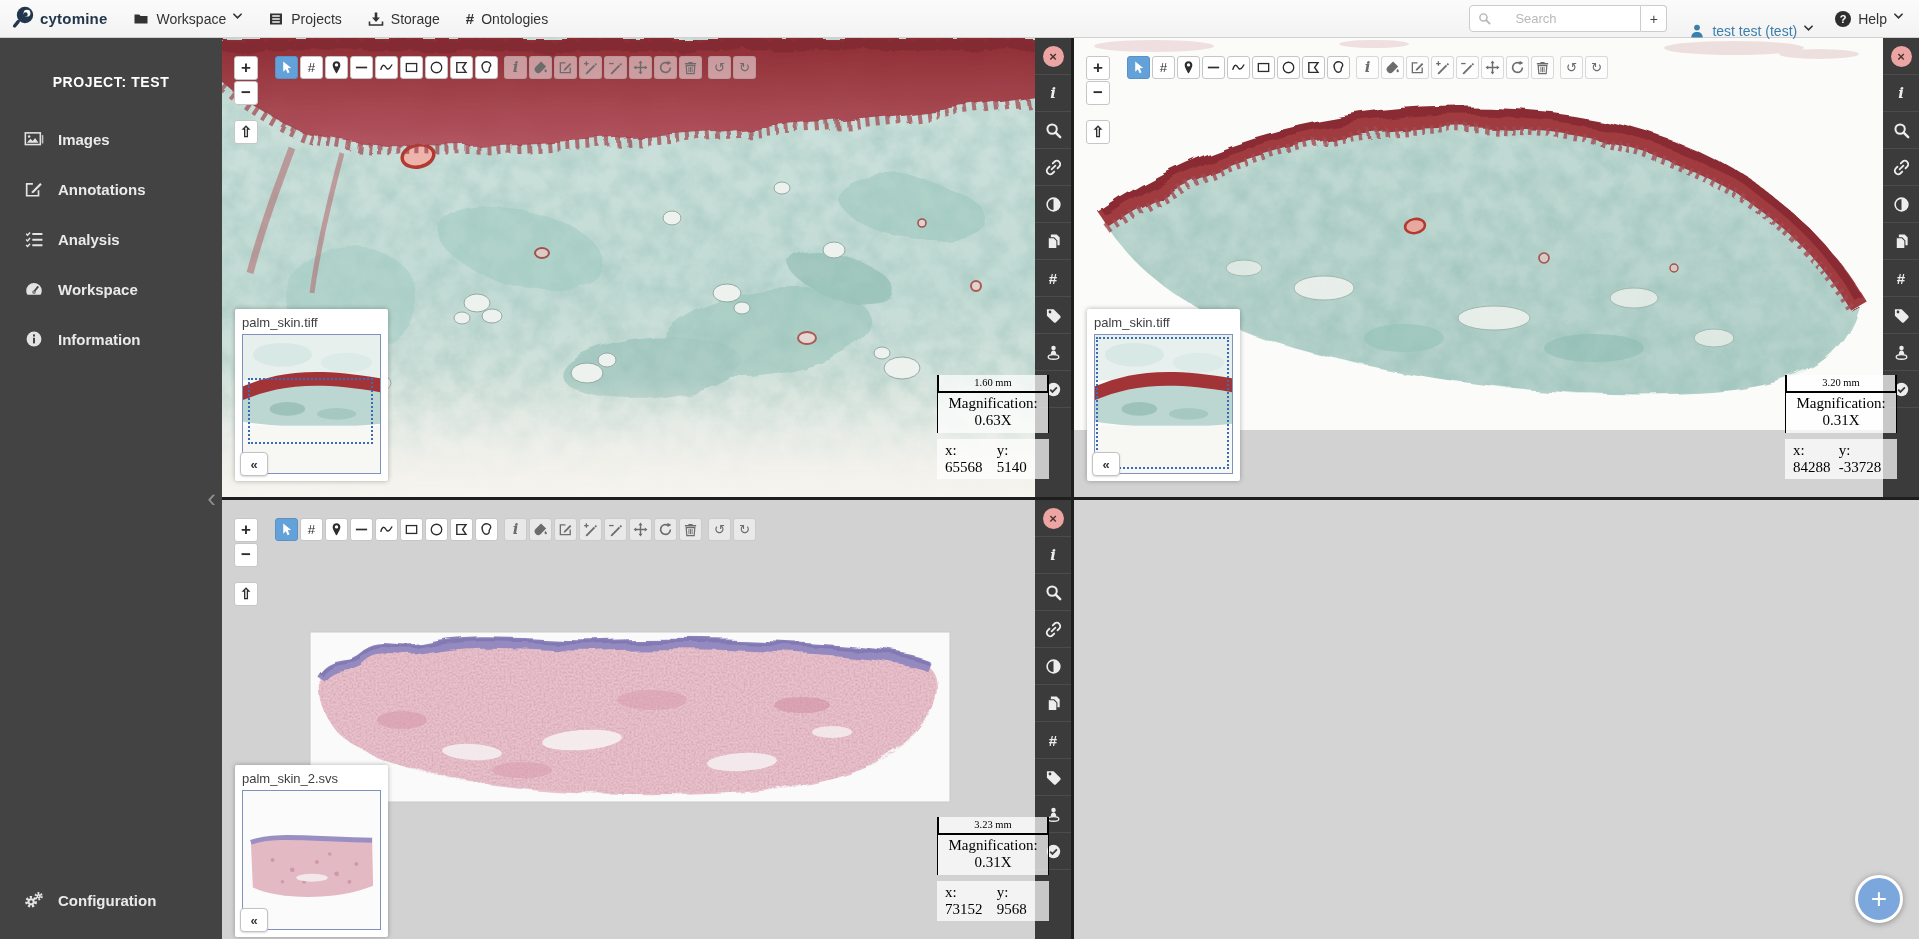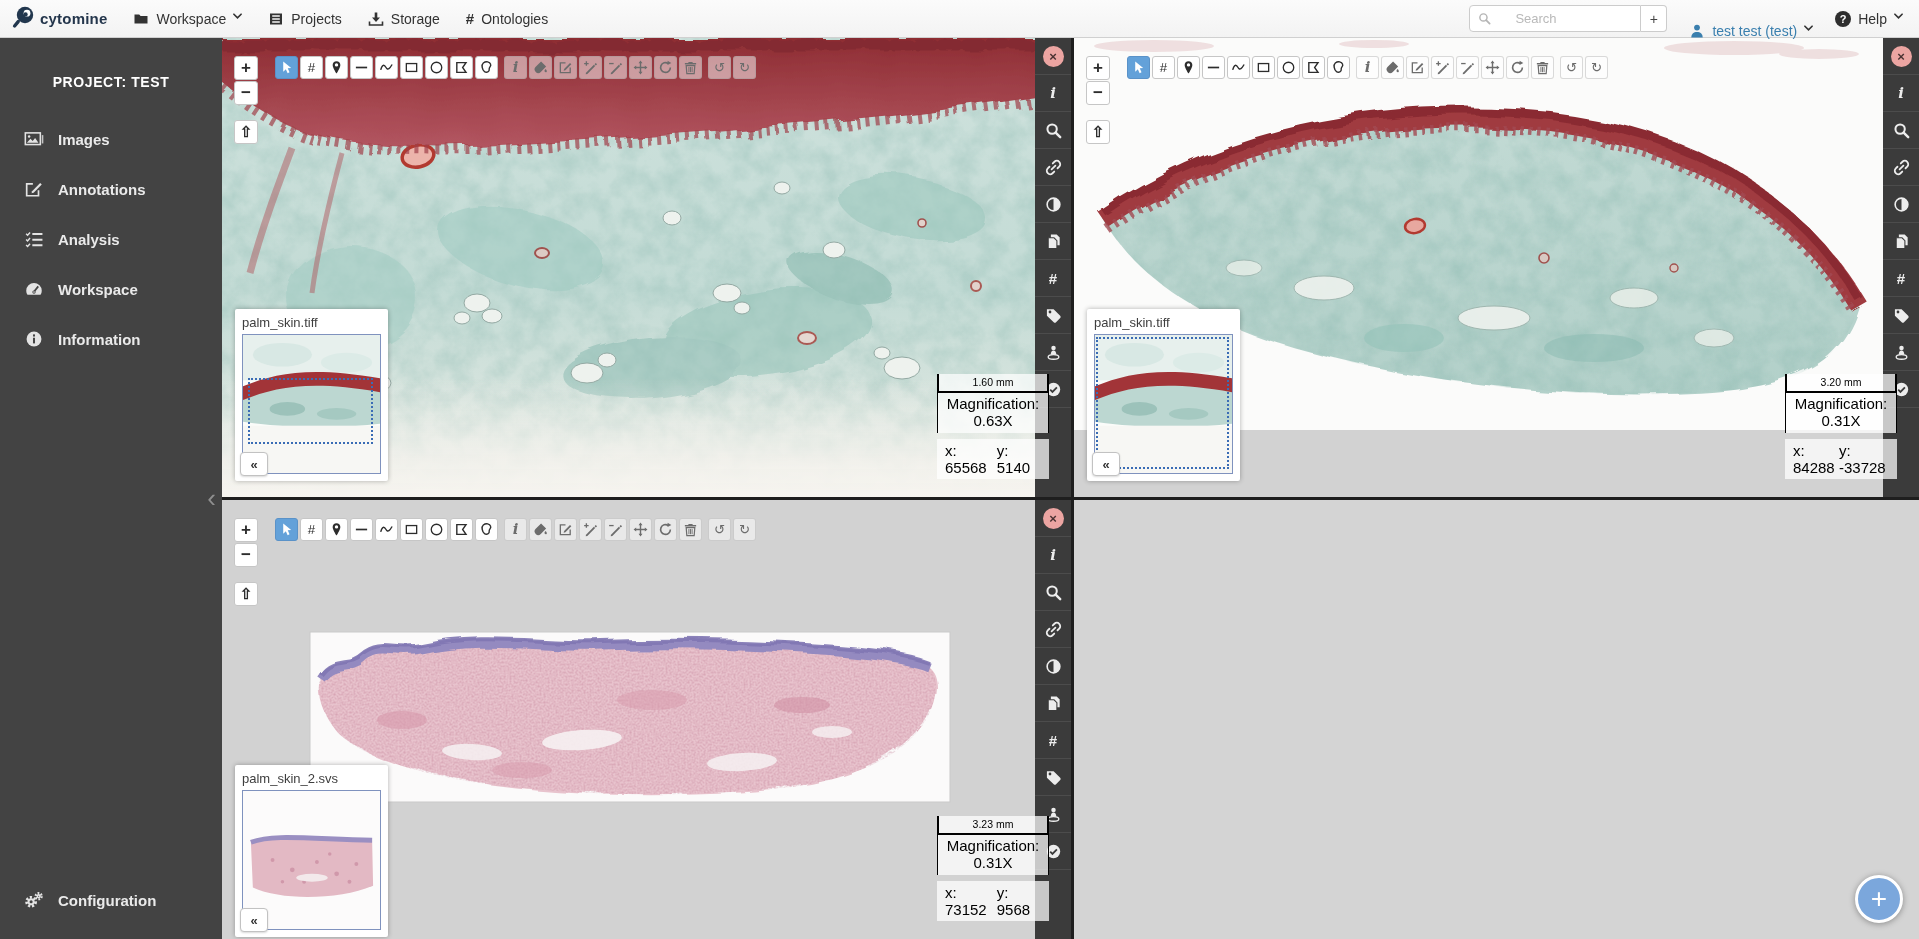--- a/index.html
+++ b/index.html
@@ -80,21 +80,21 @@
                    border-radius:2px; box-shadow:0 0 5px rgba(0,0,0,.3); padding:5px 7px; z-index:14; }
   .ov-title { font-size:13px; color:#3e3e3e; height:18px; line-height:18px; white-space:nowrap; overflow:hidden; }
   .ov-thumb { position:relative; margin-top:2px; width:139px; height:140px; border:1px solid #7f92be; overflow:hidden; }
   .ov-thumb svg { position:absolute; left:0; top:0; width:100%; height:100%; }
   .ov-viewport { position:absolute; border:2px dotted #3a6cb5; }
   .ov-collapse { position:absolute; left:5px; bottom:5px; width:28px; height:24px; background:#fff;
                  border:1px solid #c2c2c2; border-radius:4px; font-size:13px; font-weight:bold; color:#333;
                  cursor:pointer; box-shadow:0 1px 2px rgba(0,0,0,.15); }
 
   .scale-widget { position:absolute; right:22px; bottom:18px; width:112px; z-index:14;
-                  font-family:Liberation Sans, sans-serif; }
+                  font-family:Liberation Serif, serif; }
   .scale-box { background:rgba(255,255,255,.72); }
   .scale-label { font-size:10.5px; color:#000; text-align:center; padding:2px 6px 3px;
                  border-left:2px solid #000; border-right:2px solid #000; border-bottom:2.5px solid #000; }
   .mag-label { font-size:15px; color:#000; text-align:center; padding:2px 2px 4px;
                border-left:1.5px solid #000; border-right:1.5px solid #000; }
   .coords-box { margin-top:6px; background:rgba(255,255,255,.72); display:flex; justify-content:space-between;
                 padding:3px 8px; font-size:15px; color:#000; }
 
   .fab { position:absolute; right:16px; bottom:16px; width:48px; height:48px; border-radius:50%;
          background:#7ba7dc; border:3px solid #fff; color:#fff; font-size:28px; line-height:1;

